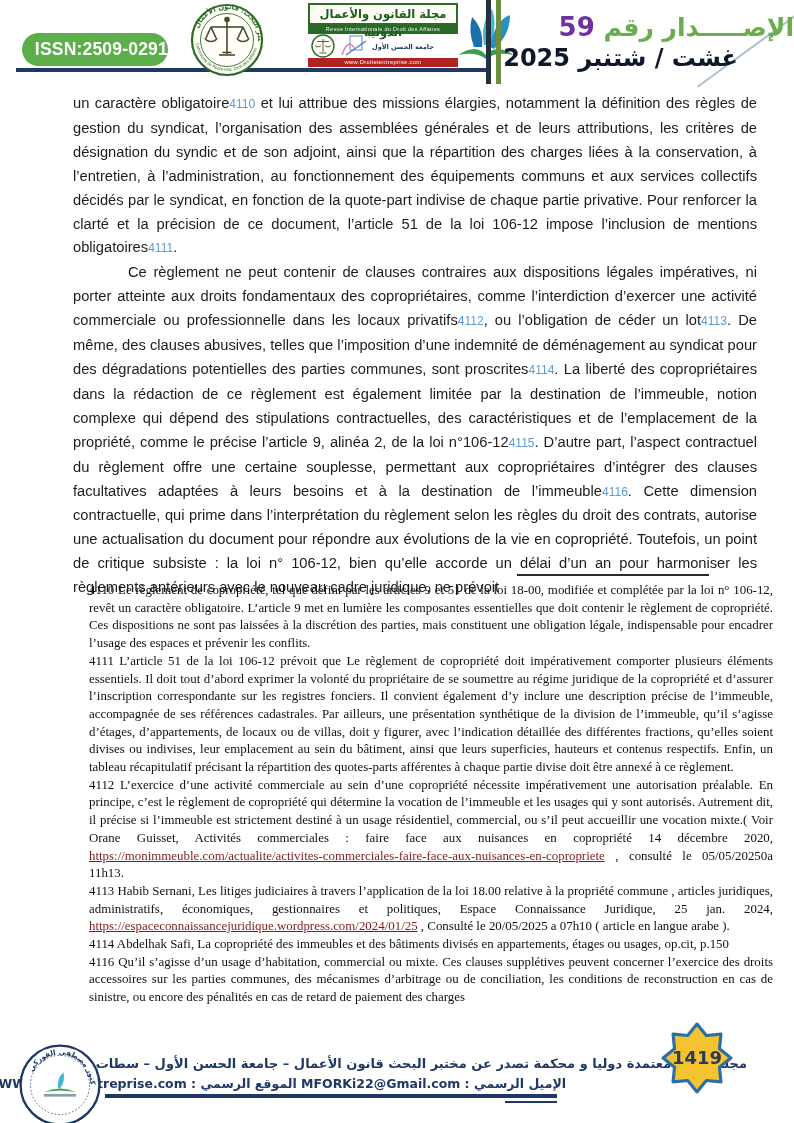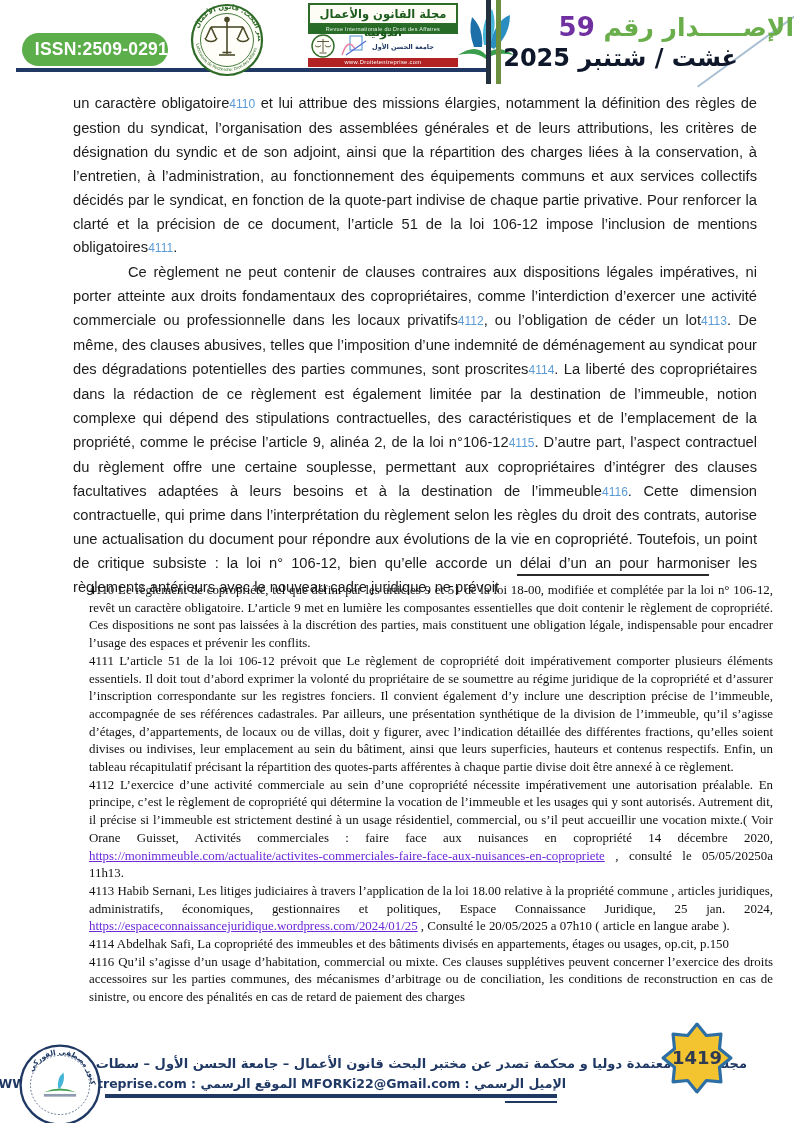--- a/index.html
+++ b/index.html
@@ -43,21 +43,21 @@
                    font-size:14.7px;line-height:23.9px;text-align:justify;margin-left:16px;}
   .body-para{margin:0;}
   .body-para.indent{text-indent:55px;}
   .fnref{color:#5b9bd5;font-size:.82em;}
 
   
   #fn-sep{position:absolute;left:517px;top:574px;width:192px;height:2px;background:#2a2a2a;}
   #footnotes{position:absolute;left:57px;top:582px;width:684px;color:#111;
              font-family:"Liberation Serif",serif;font-size:12.9px;line-height:17.7px;text-align:justify;margin-left:32px;}
   .footnote{margin:0;}
-  .fnlink{color:#6d28d9;text-decoration:underline;}
+  .fnlink{color:#7f1d1d;text-decoration:underline;}
 
   
   #footer-line1{position:absolute;right:47px;top:1056px;width:600px;direction:rtl;text-align:right;
                 color:#1f3864;font-weight:bold;font-size:13px;white-space:nowrap;}
   #footer-line2{position:absolute;left:256px;top:1076px;width:310px;direction:rtl;text-align:center;
                 color:#1f3864;font-weight:bold;font-size:12.5px;white-space:nowrap;}
   #footer-rule{position:absolute;left:105px;top:1094px;width:452px;height:4px;background:#1f3864;}
   #footer-rule2{position:absolute;left:505px;top:1101px;width:52px;height:2px;background:#1f3864;}
   #stamp{position:absolute;left:12px;top:1042px;}
   #page-badge{position:absolute;left:661px;top:1022px;}

